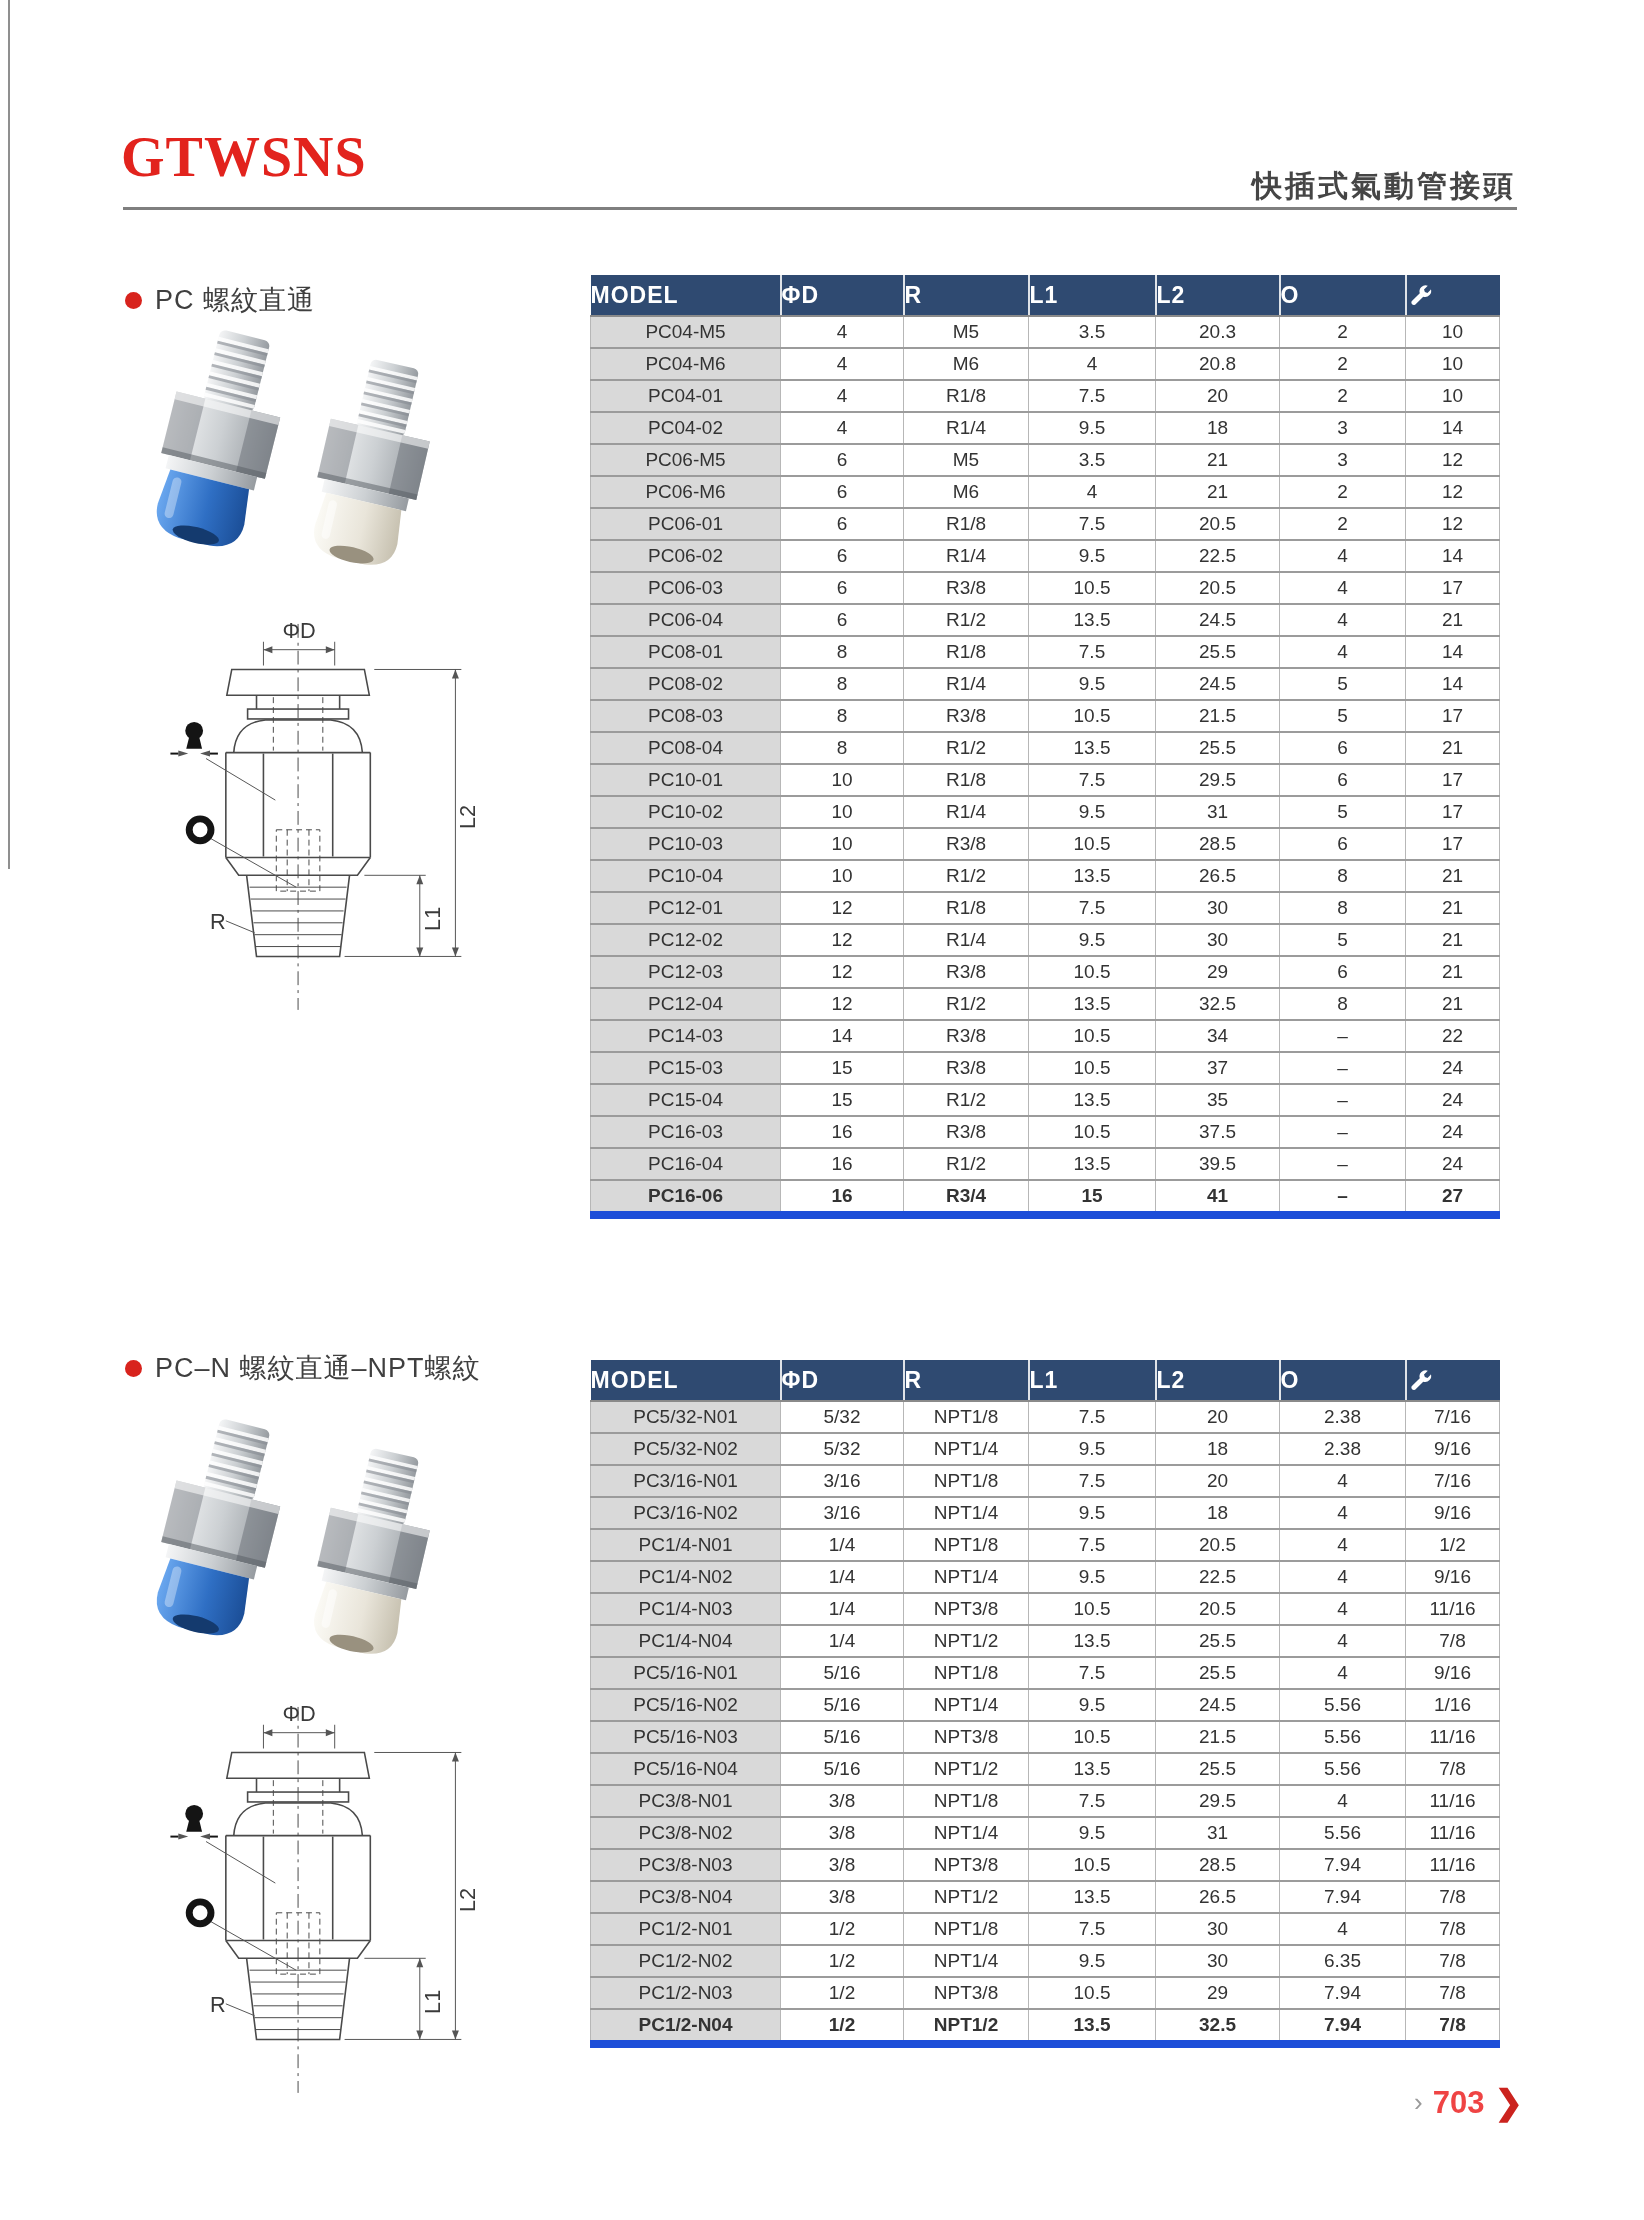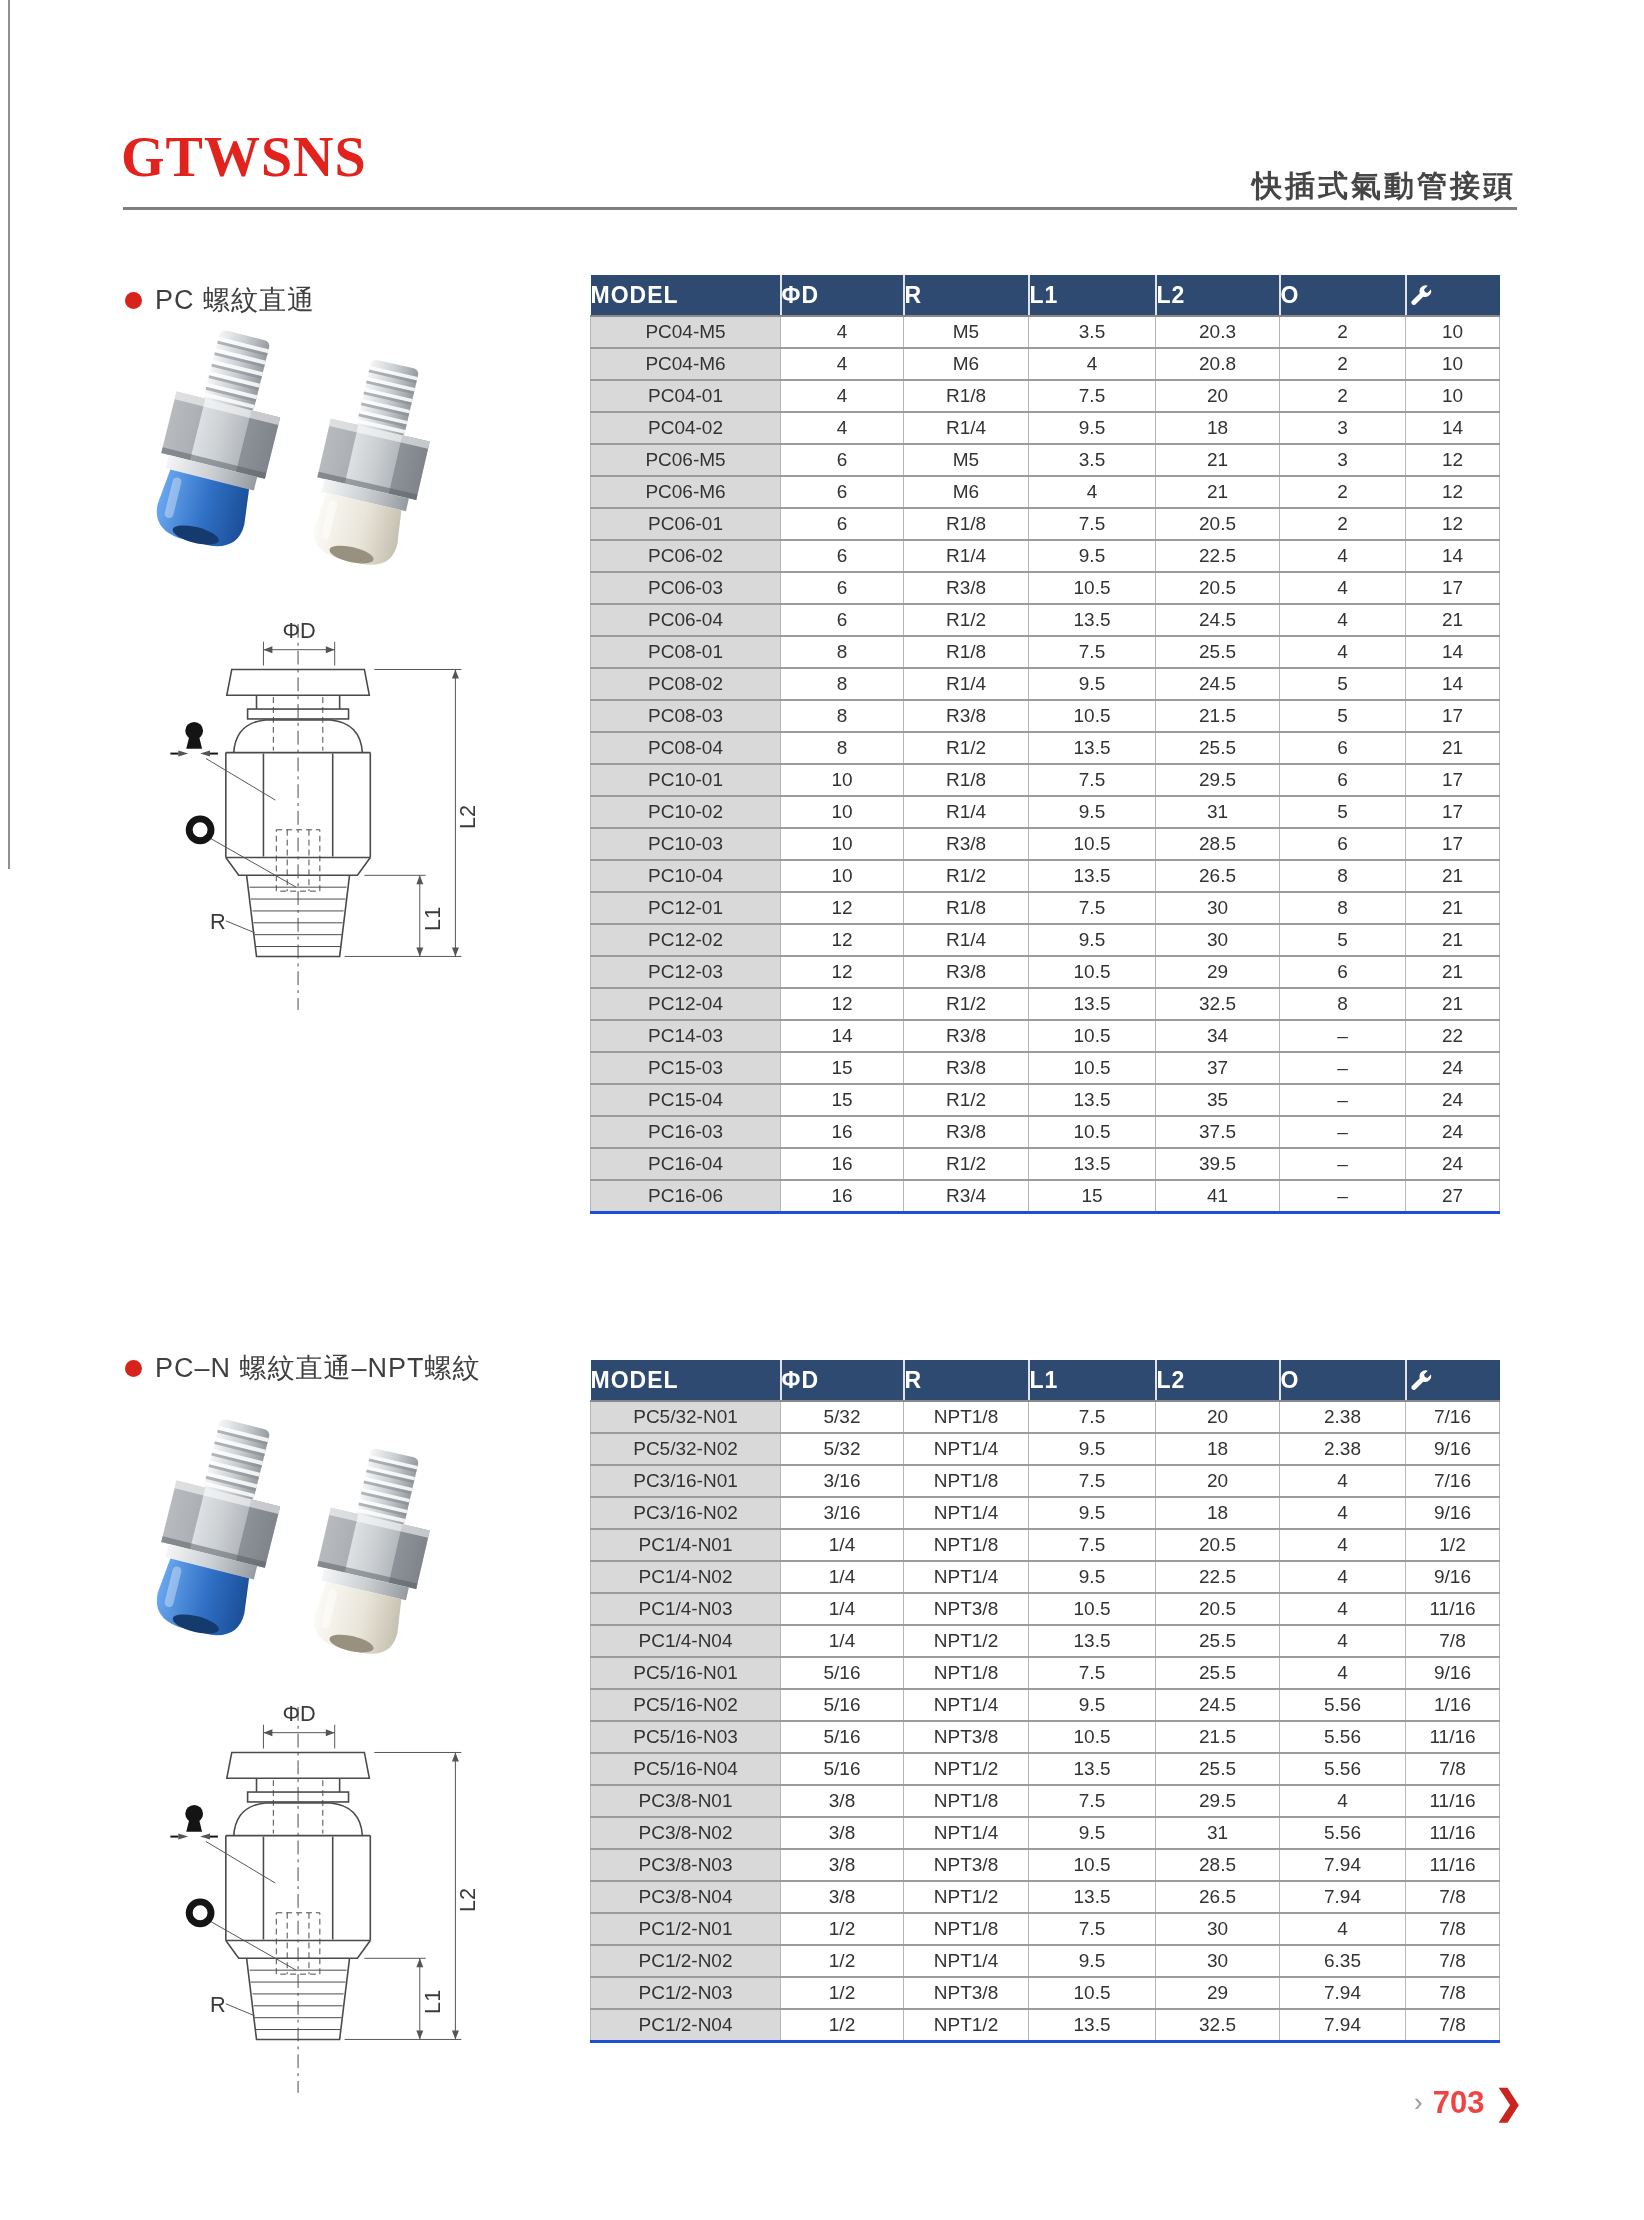--- a/index.html
+++ b/index.html
@@ -52,21 +52,21 @@
     height:40px; padding:0; text-align:left;
     border-right:2px solid #dfe3e8; border-bottom:2px solid #8a8a8a;
   }
   .spec th:last-child { border-right:none; }
   .spec td {
     height:30px; padding:0; text-align:center;
     font-size:19px; color:#333333; background:#ffffff;
     border:1px solid #b7b7b7; border-top:none; border-bottom:2px solid #9b9b9b;
   }
   .spec td:first-child { background:#d9d9d9; }
-  .spec tr:last-child td { border-bottom:3px solid #1d4ed8; }
+  .spec tr:last-child td { border-bottom:8px solid #1d4ed8;font-weight:bold; }
   .wrench-svg { width:26px; height:26px; fill:#ffffff; vertical-align:middle; }
 
   
   .photos { position:absolute; left:97px; width:368px; height:313px; }
   #photos1 { top:289px; }
   #photos2 { top:1378px; }
   .diagram { position:absolute; left:115px; width:380px; height:430px; }
   #diagram1 { top:594px; }
   #diagram2 { top:1677px; }
   .diagram text { font-family:"Liberation Sans", sans-serif; fill:#3a3a3a; }

